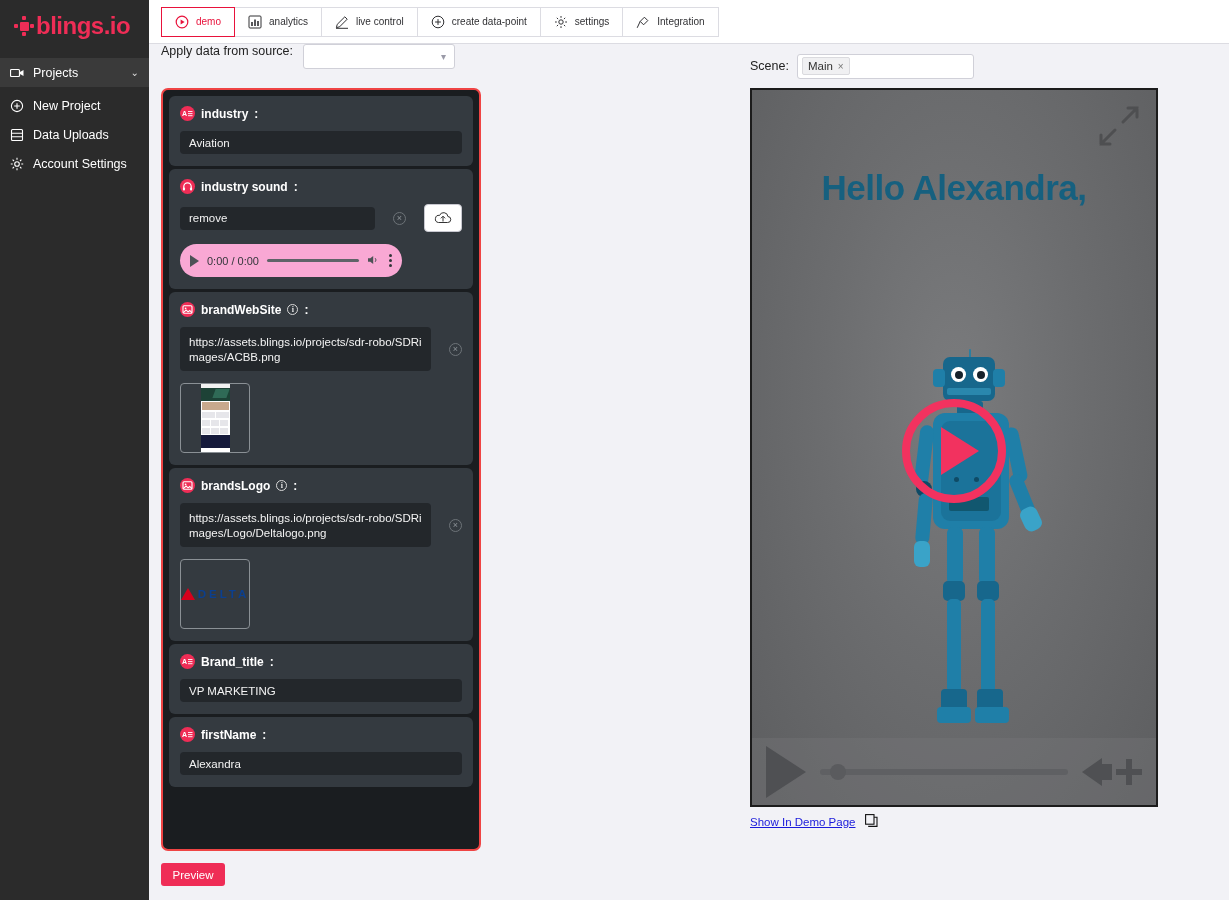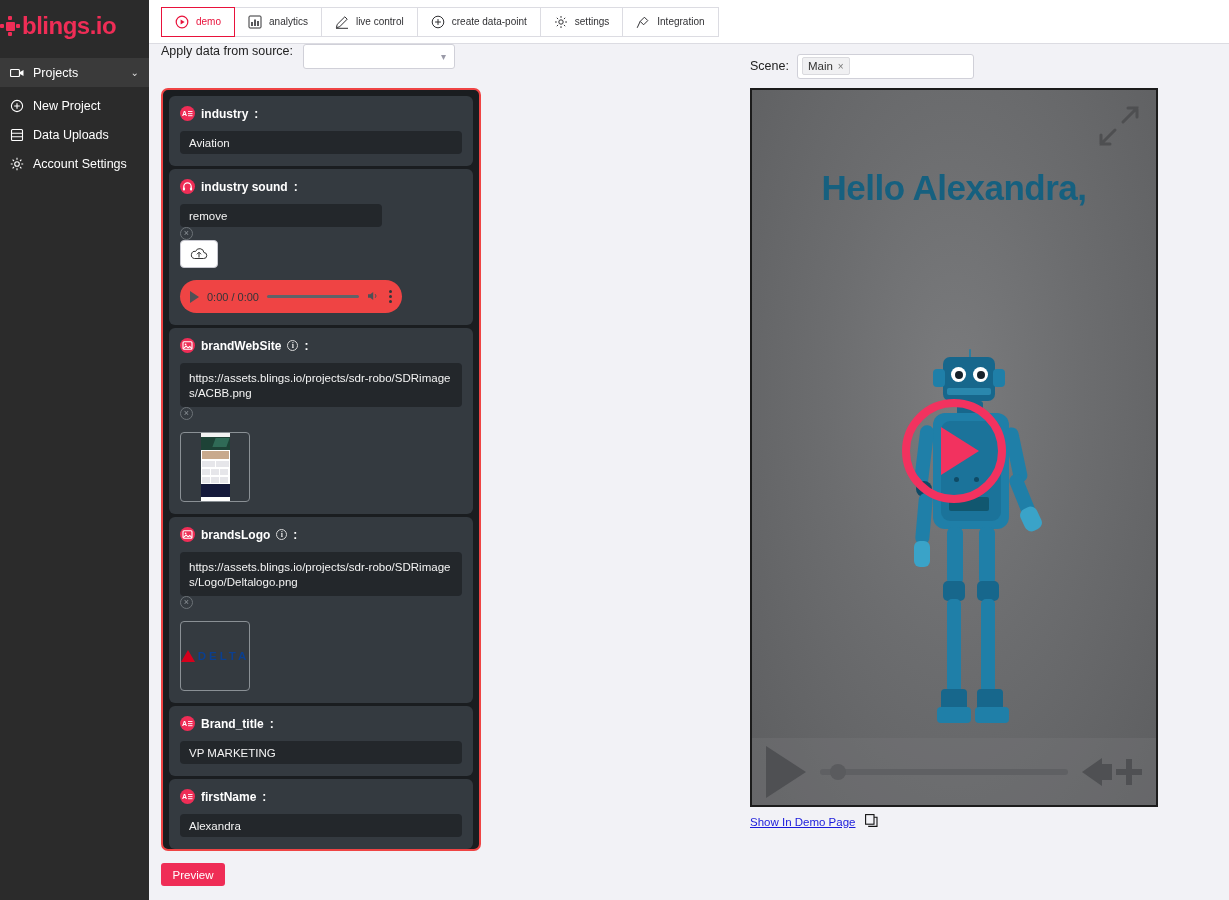--- a/index.html
+++ b/index.html
@@ -13,21 +13,21 @@
 
   
   .sidebar {
     width: 149px; min-width: 149px; height: 900px;
     background: #2b2b2b;
     color: #ffffff;
     display: flex; flex-direction: column;
     padding-top: 0;
   }
   .logo-wrap {
-    height: 52px; display: flex; align-items: center; padding-left: 0;
+    height: 52px; display: flex; align-items: center; padding-left: 14px;
   }
   .logo-mark {
     width: 20px; height: 20px; position: relative; margin-right: 2px; flex: none;
   }
   .logo-mark span {
     position: absolute; background: #ef2d56; border-radius: 1px;
   }
   .lm-c { width: 9px; height: 9px; left: 5.5px; top: 5.5px; border-radius: 2px;}
   .lm-t { width: 4px; height: 4px; left: 8px; top: 0px; }
   .lm-b { width: 4px; height: 4px; left: 8px; bottom: 0px; }
@@ -122,37 +122,37 @@
   .inp {
     background: #23272b; border: none; border-radius: 4px;
     color: #f3f3f3; font-size: 11.5px;
     font-family: "Liberation Sans", sans-serif;
     padding: 8px 9px; width: 100%;
     display: block;
   }
   .inp-1line { height: 23px; line-height: 7px; }
   .inp-2line { height: 44px; line-height: 15px; word-break: break-all; }
 
-  .inp-row { display: flex; align-items: flex-start; gap: 0; flex-direction: column; }
+  .inp-row { display: flex; align-items: center; gap: 18px; }
   .inp-row .inp { flex: 1 1 auto; }
   .clear-x {
     width: 13px; height: 13px; border-radius: 50%; border: 1px solid #6d7378;
     color: #8d9398; font-size: 9px; line-height: 11px; text-align: center;
     flex: none; cursor: pointer;
   }
   .upload-btn {
     width: 38px; height: 28px; background: #ffffff; border: 1px solid #c8c8d0;
     border-radius: 4px; display: flex; align-items: center; justify-content: center;
     cursor: pointer; flex: none;
   }
 
   
   .audio-player {
     margin-top: 12px;
-    width: 222px; height: 33px; background: #ef4444;
+    width: 222px; height: 33px; background: #f9a8d4;
     border-radius: 17px; display: flex; align-items: center;
     padding: 0 10px; gap: 8px;
   }
   .ap-play { width: 0; height: 0; border-left: 9px solid #4d5156; border-top: 6px solid transparent; border-bottom: 6px solid transparent; flex:none; }
   .ap-time { font-size: 11px; color: #32363a; font-family: "Liberation Sans", sans-serif; white-space: nowrap; }
   .ap-bar { flex: 1 1 auto; height: 3px; background: #5f6368; border-radius: 2px; }
   .ap-vol { flex: none; }
   .ap-kebab { display:flex; flex-direction: column; gap: 2px; flex:none; }
   .ap-kebab i { width: 3px; height: 3px; background: #32363a; border-radius: 50%; display:block; }
 

